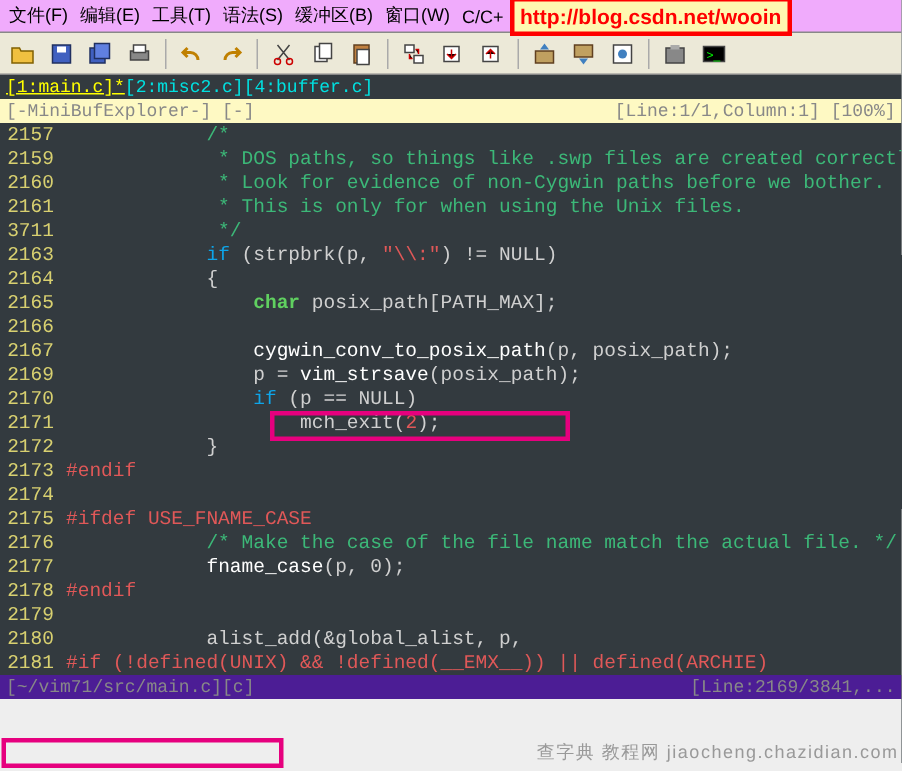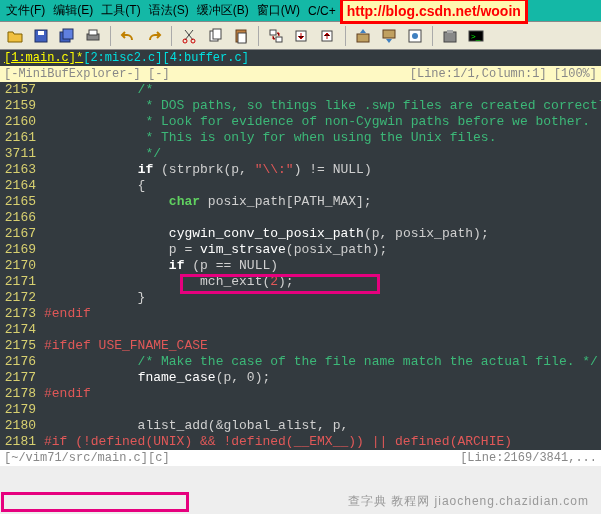--- a/index.html
+++ b/index.html
@@ -5,21 +5,21 @@
   * { box-sizing: border-box; margin: 0; padding: 0; }
   body {
     width: 601px; height: 514px;
     font-family: "SimSun", "Microsoft YaHei", sans-serif;
     background: #eee;
     overflow: hidden;
     position: relative;
   }
   .menubar {
     display: flex; align-items: center;
-    height: 22px; background: #14b8a6;
+    height: 22px; background: #f0abfc;
     font-size: 12px; padding: 0 2px;
     border-bottom: 1px solid #888;
   }
   .menubar span { padding: 2px 4px; white-space: nowrap; }
   .url-box {
     border: 3px solid #ff0000;
     color: #ff0000; font-weight: bold;
     padding: 0 6px; font-size: 14px;
     background: #fff8b0;
     font-family: Arial, sans-serif;
@@ -59,39 +59,39 @@
   .code { padding: 0 0 0 0; }
   .line { display: flex; height: 16px; white-space: pre; }
   .gutter {
     width: 44px; text-align: right; padding-right: 8px;
     color: #d8d070; flex-shrink: 0;
     background: #333a3f;
   }
   .src { flex: 1; }
   .c-pre { color: #e05858; }
   .c-com { color: #3cb878; }
-  .c-kw  { color: #ffffff; font-weight: bold; }
+  .c-kw  { color: #0ea5e9; font-weight: normal; }
   .c-str { color: #e05858; }
   .c-type{ color: #60d060; font-weight: bold; }
   .c-fn  { color: #ffffff; }
   .c-num { color: #e05858; }
   .highlight-box {
     border: 3px solid #e6007e;
     position: absolute;
     pointer-events: none;
   }
   .hl1 { left: 180px; top: 274px; width: 200px; height: 20px; }
   .hl2 { left: 1px;   top: 492px; width: 188px; height: 20px; }
   .pathbar {
-    background: #ffffff; color: #888;
+    background: #4c1d95; color: #888;
     font-size: 12px; padding: 0 4px; height: 16px;
     display: flex; justify-content: space-between;
   }
   .watermark {
-    position: absolute; right: 12px; bottom: 4px;
+    position: absolute; right: 2px; bottom: 4px;
     color: #999; font-size: 12px;
     font-family: "SimSun", sans-serif;
     letter-spacing: 1px;
     pointer-events: none;
   }
 </style>
 </head>
 <body>
 
 <div class="menubar">

